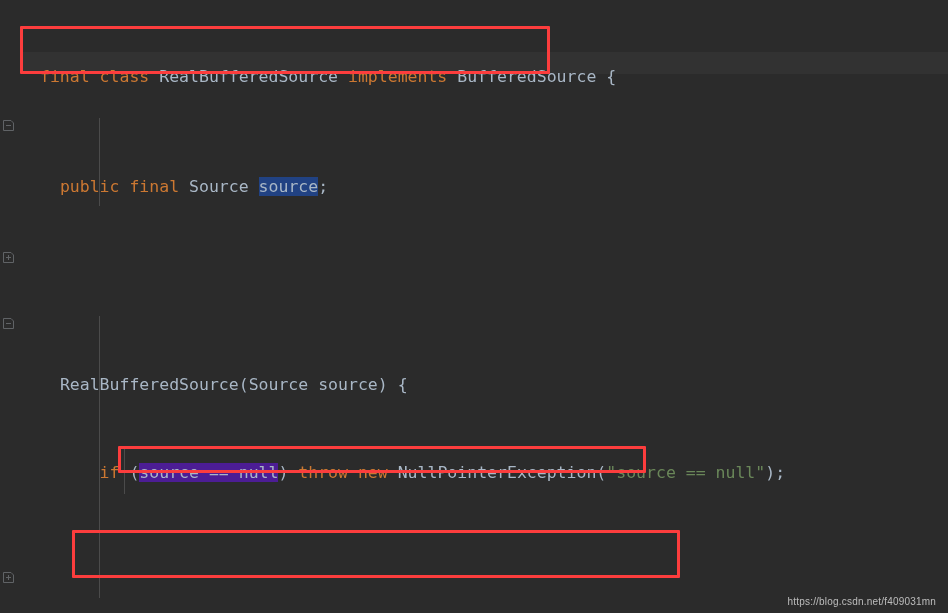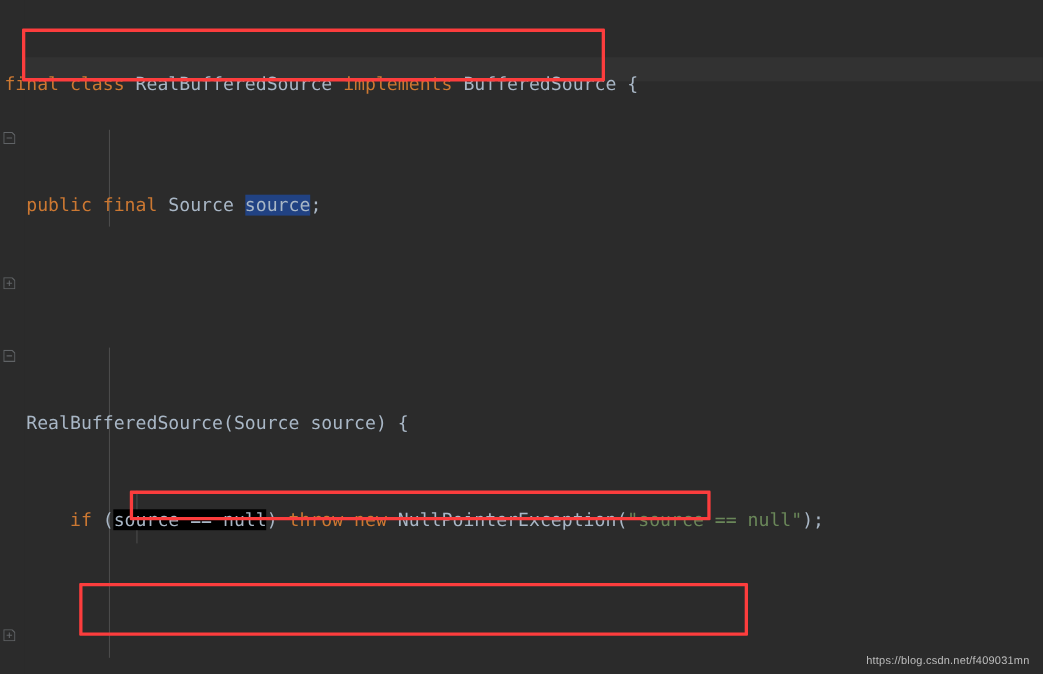--- a/index.html
+++ b/index.html
@@ -53,32 +53,32 @@
     width: 948px;
     padding: 0;
     font-size: 16.5px;
     line-height: 22px;
     color: #a9b7c6;
     white-space: pre;
     letter-spacing: 0px;
   }
   .line {
     height: 22px;
-    padding-left: 4px;
+    padding-left: 40px;
     position: relative;
   }
 
   
   .kw   { color: #cc7832; }            
   .id   { color: #a9b7c6; }            
   .fld  { color: #9876aa; }            
   .str  { color: #6a8759; }            
 
   
-  .hl-usage { background: #000000; }          
+  .hl-usage { background: #4c1d95; }          
   .hl-sel   { background: #214283; color:#a9b7c6; }
 
   
   .anno-box {
     position: absolute;
     border: 3px solid #fc3d3d;
     border-radius: 1px;
     pointer-events: none;
   }
 

